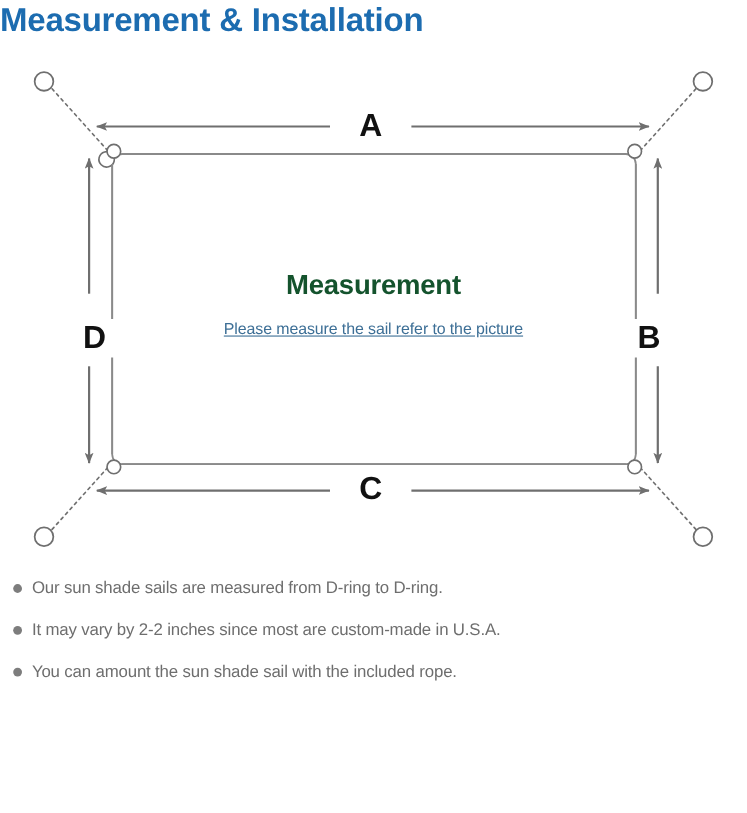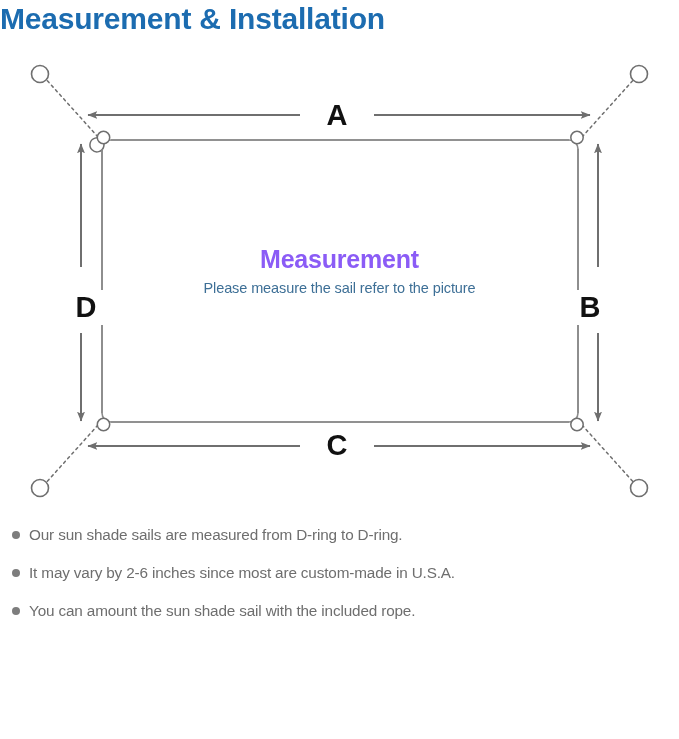--- a/index.html
+++ b/index.html
@@ -47,30 +47,31 @@
     position: absolute;
     left: 0;
     top: 199px;
     width: 679px;
     text-align: center;
     pointer-events: none;
   }
   .center-title {
     font-size: 25px;
     font-weight: bold;
-    color: #8b5cf6;
+    color: #14532d;
     line-height: 30px;
     letter-spacing: -0.2px;
   }
   .center-sub {
     font-size: 14.5px;
     color: #3d6f96;
     line-height: 22px;
-    margin-top: 3px;
+    margin-top: 15px;
     letter-spacing: -0.1px;
+    text-decoration: underline;
   }
 
   .dim-label {
     position: absolute;
     font-weight: bold;
     color: #111111;
     font-size: 29px;
     line-height: 29px;
     background: #ffffff;
     text-align: center;
@@ -170,19 +171,19 @@
   </div>
 </div>
 
 <div class="notes">
   <div class="note-item">
     <span class="note-bullet"></span>
     <span>Our sun shade sails are measured from D-ring to D-ring.</span>
   </div>
   <div class="note-item">
     <span class="note-bullet"></span>
-    <span>It may vary by 2-6 inches since most are custom-made in U.S.A.</span>
+    <span>It may vary by 2-2 inches since most are custom-made in U.S.A.</span>
   </div>
   <div class="note-item">
     <span class="note-bullet"></span>
     <span>You can amount the sun shade sail with the included rope.</span>
   </div>
 </div>
 
 </body></html>

